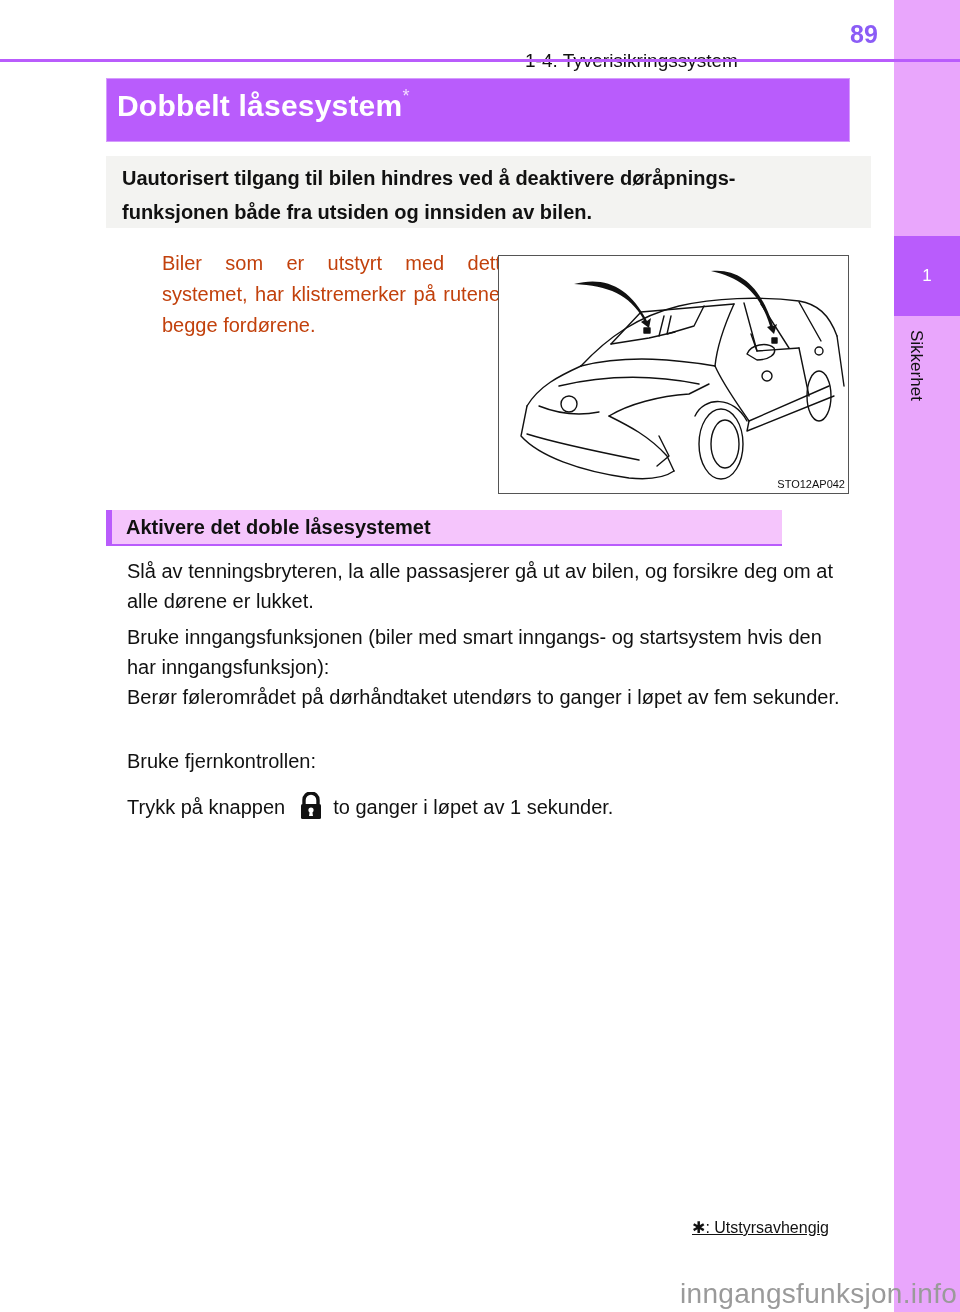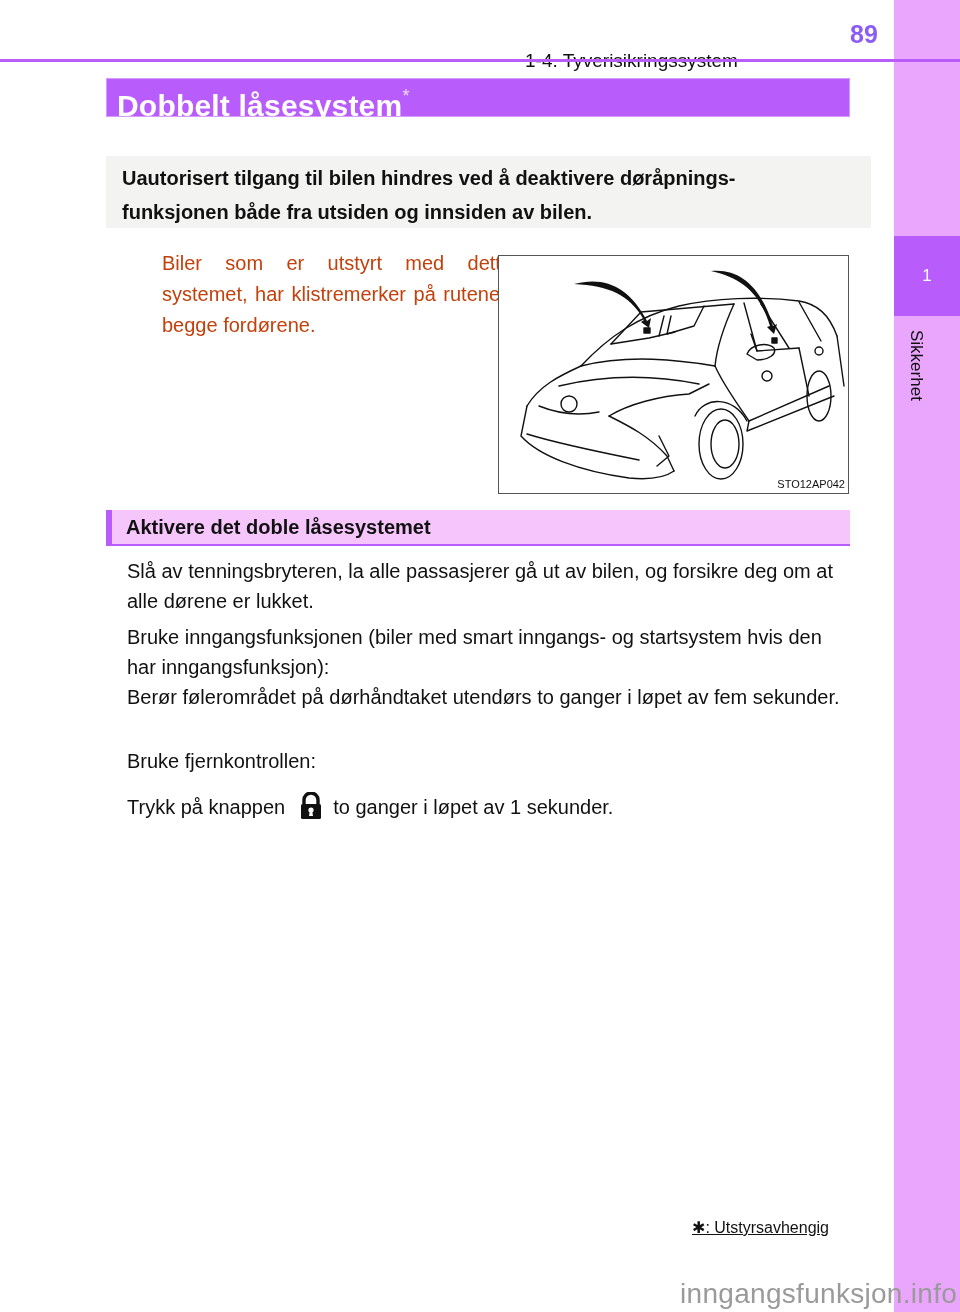--- a/index.html
+++ b/index.html
@@ -26,21 +26,21 @@
       position: absolute; left: 0; top: 59px; width: 960px; height: 3px;
       background: #b95cfc;
     }
     .running-head {
       position: absolute; left: 525px; top: 26px; font-size: 19px; color: #111; margin-top: 24px;
     }
     .page-number {
       position: absolute; left: 850px; top: 20px; font-size: 25px; font-weight: bold; color: #8b5cf6;
     }
     .title-bar {
-      position: absolute; left: 106px; top: 78px; width: 744px; height: 39px;
+      position: absolute; left: 106px; top: 78px; width: 744px; height: 64px;
       background: #b95cfc; border: 1px solid #d59bfd; box-sizing: border-box;
     }
     .title-text {
       position: absolute; left: 10px; top: 7px; font-size: 30px; font-weight: bold; color: #ffffff;
       letter-spacing: 0.2px;
     }
     .title-text sup { font-size: 18px; font-weight: normal; color: #f3dcff; vertical-align: 14px; }
     .intro-box {
       position: absolute; left: 106px; top: 156px; width: 744px; height: 72px;
       background: #f3f3f1;
@@ -56,21 +56,21 @@
     }
     .figure {
       position: absolute; left: 498px; top: 255px; width: 351px; height: 239px;
       border: 1px solid #555; box-sizing: border-box; background: #fff;
     }
     .figure svg { position: absolute; left: 0; top: 0; }
     .figure-code {
       position: absolute; right: 3px; bottom: 3px; font-size: 11px; color: #111;
     }
     .subhead {
-      position: absolute; left: 106px; top: 510px; width: 744px; height: 36px;
+      position: absolute; left: 106px; top: 510px; width: 676px; height: 36px;
       background: #f5c5fc; border-left: 6px solid #b95cfc; border-bottom: 2px solid #b95cfc;
       box-sizing: border-box;
     }
     .subhead-text {
       position: absolute; left: 14px; top: 6px; font-size: 20px; font-weight: bold; color: #111;
     }
     .body-block {
       position: absolute; left: 127px; width: 720px; font-size: 20px; line-height: 30px; color: #111;
     }
     .lock-icon {

